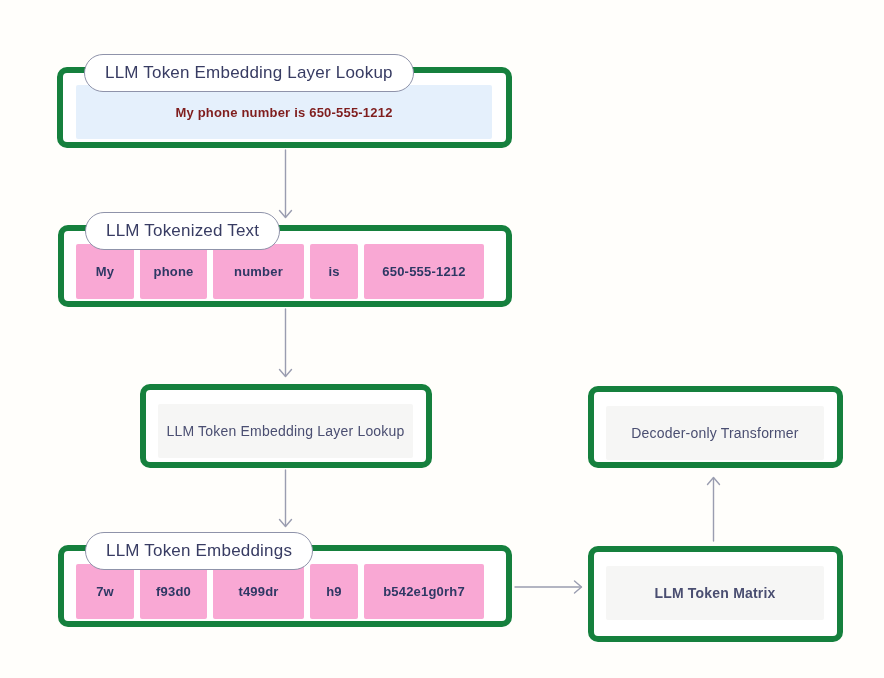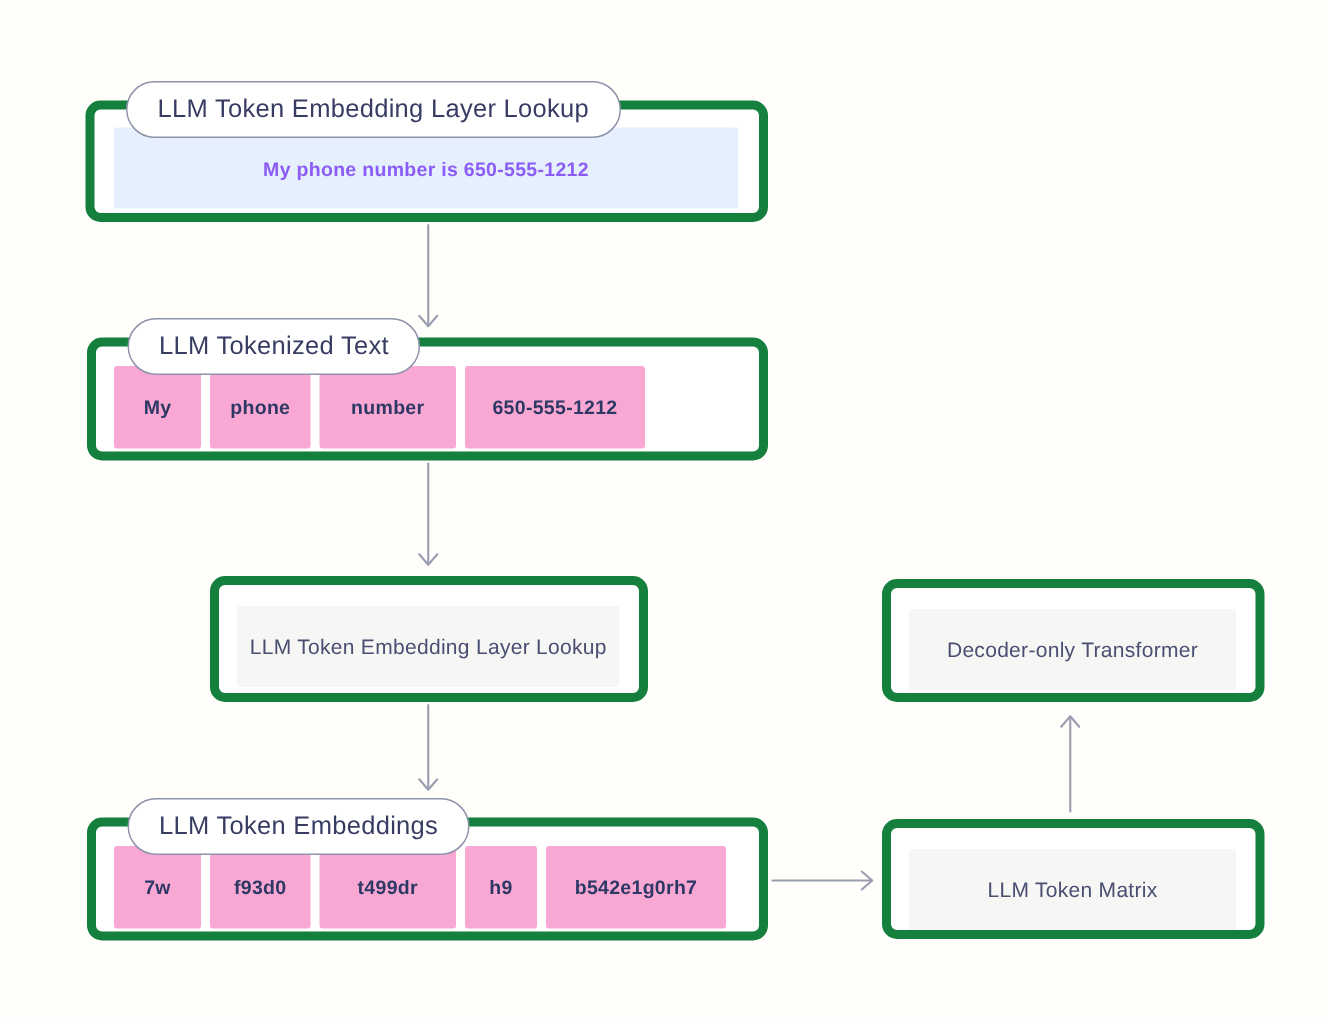--- a/index.html
+++ b/index.html
@@ -50,21 +50,21 @@
     position: absolute;
     left: 13px; right: 14px;
     top: 12px; height: 54px;
     background: #e5f0fc;
     border-radius: 2px;
     display: flex;
     align-items: center;
     justify-content: center;
     font-size: 13px;
     font-weight: bold;
-    color: #8b5cf6;
+    color: #7f1d1d;
     letter-spacing: 0.2px;
   }
   .tokens-row {
     position: absolute;
     left: 12px; top: 13px;
     display: flex;
     gap: 6px;
   }
   .token {
     height: 55px;
@@ -96,21 +96,21 @@
     font-size: 14px;
     color: #4a4e71;
     letter-spacing: 0.2px;
   }
   
   #box-embed-lookup-top { left: 57px;  top: 67px;  width: 455px; height: 81px; }
   #box-tokenized        { left: 58px;  top: 225px; width: 454px; height: 82px; }
   #box-embed-lookup-mid { left: 140px; top: 384px; width: 292px; height: 84px; }
   #box-embeddings       { left: 58px;  top: 545px; width: 454px; height: 82px; }
   #box-decoder          { left: 588px; top: 386px; width: 255px; height: 82px; }
-  #box-matrix           { left: 588px; top: 546px; width: 255px; height: 80px; }
+  #box-matrix           { left: 588px; top: 546px; width: 255px; height: 96px; font-weight: bold; }
 </style>
 </head>
 <body>
 
 <div class="canvas">
 
   <svg class="arrow-layer" viewBox="0 0 884 678" xmlns="http://www.w3.org/2000/svg">
     <g stroke="#9a9db0" stroke-width="1.4" fill="none" stroke-linecap="round" stroke-linejoin="round">
       <g>
         <path d="M285.5 150 L285.5 217"></path>
@@ -139,20 +139,21 @@
     <div class="pill">LLM Token Embedding Layer Lookup</div>
     <div class="sentence-bar">My phone number is 650-555-1212</div>
   </div>
 
   <div class="node" id="box-tokenized">
     <div class="pill">LLM Tokenized Text</div>
     <div class="tokens-row">
       <div class="token w-a">My</div>
       <div class="token w-b">phone</div>
       <div class="token w-c">number</div>
+      <div class="token w-d">is</div>
       <div class="token w-e">650-555-1212</div>
     </div>
   </div>
 
   <div class="node" id="box-embed-lookup-mid">
     <div class="inner-plain">LLM Token Embedding Layer Lookup</div>
   </div>
 
   <div class="node" id="box-embeddings">
     <div class="pill">LLM Token Embeddings</div>

